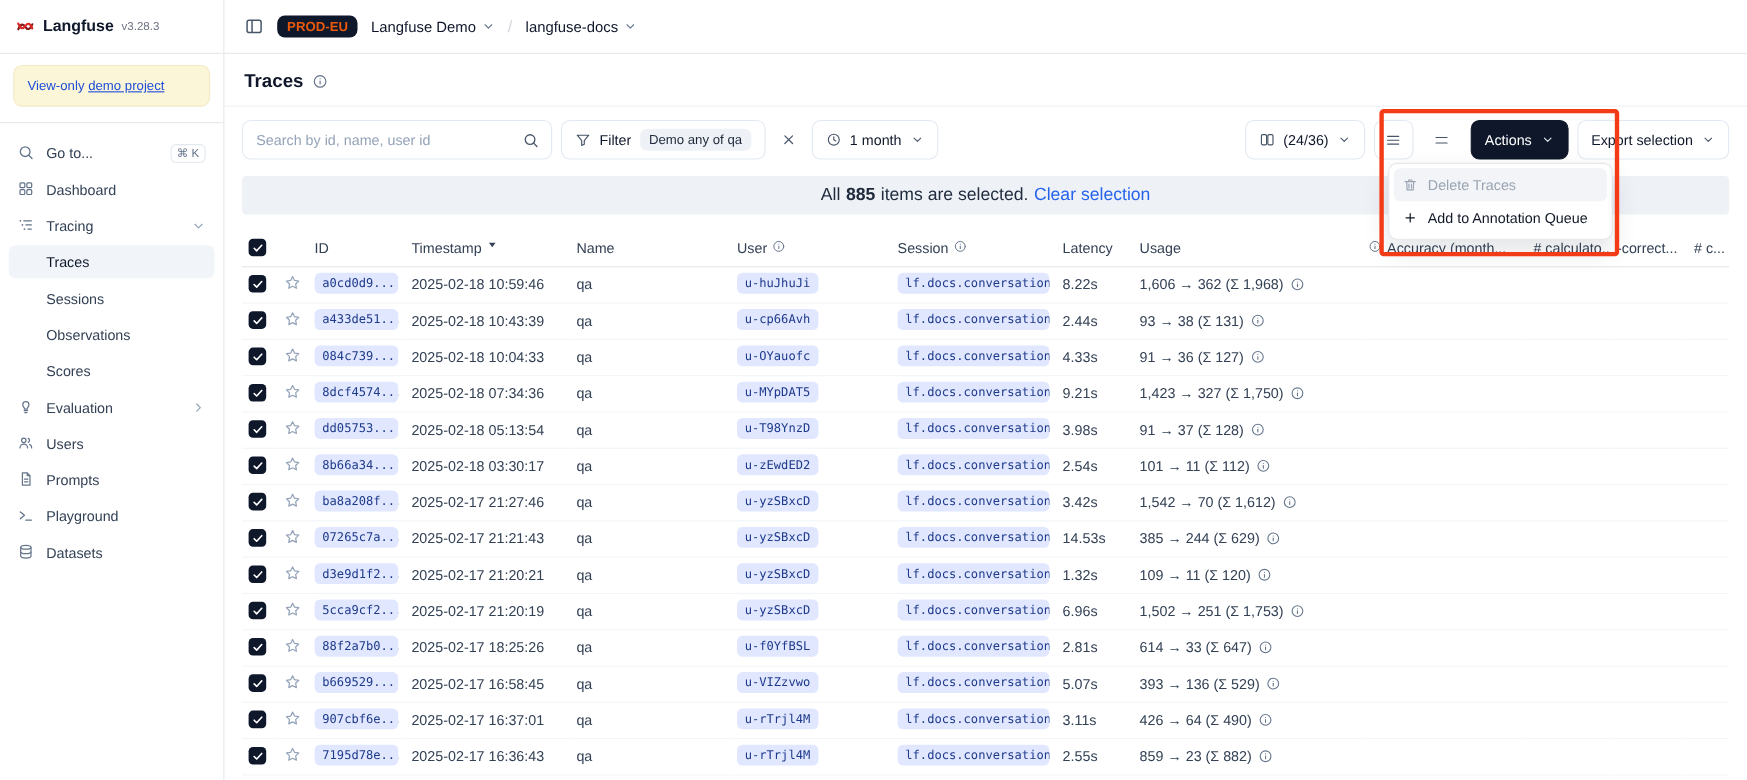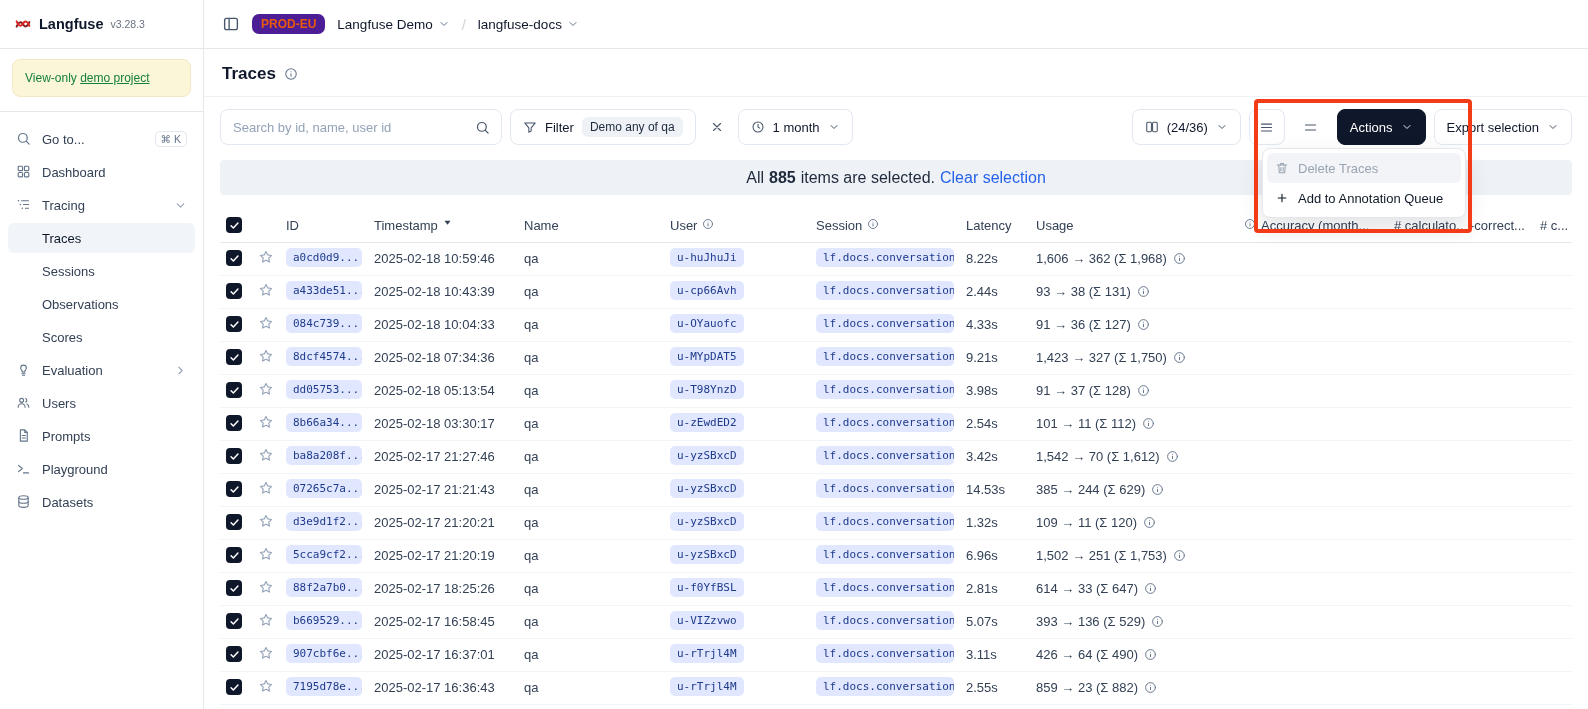--- a/index.html
+++ b/index.html
@@ -8,35 +8,35 @@
   svg { display:block; }
 
   .app { display:flex; height:709px; }
 
   
   .sidebar { width:204px; flex-shrink:0; border-right:1px solid #e5e7eb; display:flex; flex-direction:column; background:#fff; }
   .brand-row { height:49px; flex-shrink:0; display:flex; align-items:center; gap:7px; padding:17px 14px; border-bottom:1px solid #e5e7eb; }
   .brand-name { font-size:14.5px; font-weight:700; }
   .brand-ver { font-size:10.5px; color:#6b7280; }
   .viewonly-wrap { padding:10px 12px 14px; border-bottom:1px solid #e5e7eb; }
-  .viewonly { background:#fcf6d9; border:1px solid #f2e9c4; border-radius:8px; padding:11px 12px; font-size:12px; color:#15803d; }
+  .viewonly { background:#fcf6d9; border:1px solid #f2e9c4; border-radius:8px; padding:11px 12px; font-size:12px; color:#1d4ed8; }
   .viewonly u { cursor:pointer; }
   .nav { padding:12px 8px; display:flex; flex-direction:column; gap:3px; overflow:hidden; }
   .nav-item { height:30px; flex-shrink:0; display:flex; align-items:center; gap:10px; padding:0 8px; border-radius:6px; font-size:13px; color:#334155; cursor:pointer; }
   .nav-item .nicon { width:16px; height:16px; color:#64748b; flex-shrink:0; }
   .nav-item.active { background:#f1f5f9; color:#0f172a; font-weight:500; }
   .nav-sub { padding-left:34px; }
   .nav-right { margin-left:auto; color:#94a3b8; }
   .kbd { margin-left:auto; border:1px solid #e2e8f0; border-radius:5px; padding:1px 5px; font-size:10.5px; color:#64748b; background:#fff; }
 
   
   .main { flex:1; display:flex; flex-direction:column; min-width:0; }
   .topbar { height:49px; flex-shrink:0; border-bottom:1px solid #e5e7eb; display:flex; align-items:center; gap:12px; padding:0 18px; }
   .icon-ghost { color:#475569; background:none; border:none; cursor:pointer; display:flex; }
-  .env-badge { background:#4c1d95; color:#e8590c; font-weight:600; font-size:12px; padding:3px 9px; border-radius:7px; }
+  .env-badge { background:#0f172a; color:#e8590c; font-weight:600; font-size:12px; padding:3px 9px; border-radius:7px; }
   .crumb { display:flex; align-items:center; gap:5px; font-size:13.5px; font-weight:500; color:#0f172a; cursor:pointer; }
   .crumb .chev { color:#64748b; }
   .slash { color:#d1d5db; font-size:15px; }
 
   .page-head { padding:15px 18px 12px; display:flex; align-items:center; gap:8px; border-bottom:1px solid #edf0f4; }
   .page-title { font-size:17px; font-weight:700; }
   .info-i { color:#64748b; display:inline-flex; }
 
   .toolbar { display:flex; align-items:center; gap:8px; padding:12px 16px; flex-shrink:0; }
   .search-box { width:282px; height:36px; border:1px solid #e2e8f0; border-radius:8px; display:flex; align-items:center; padding:0 4px 0 12px; background:#fff; }

